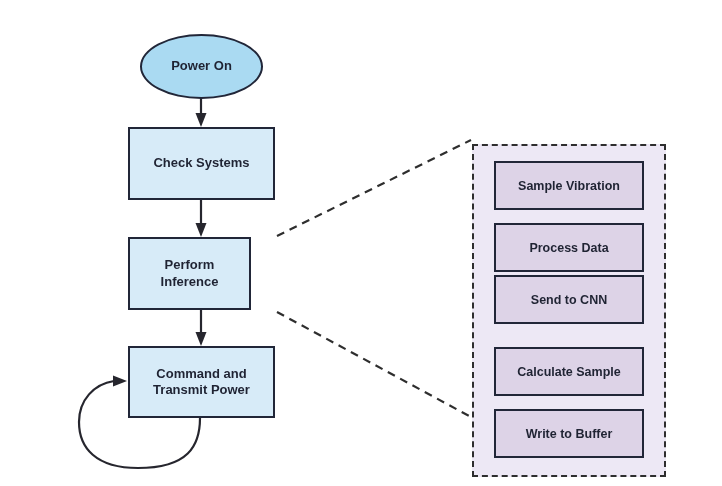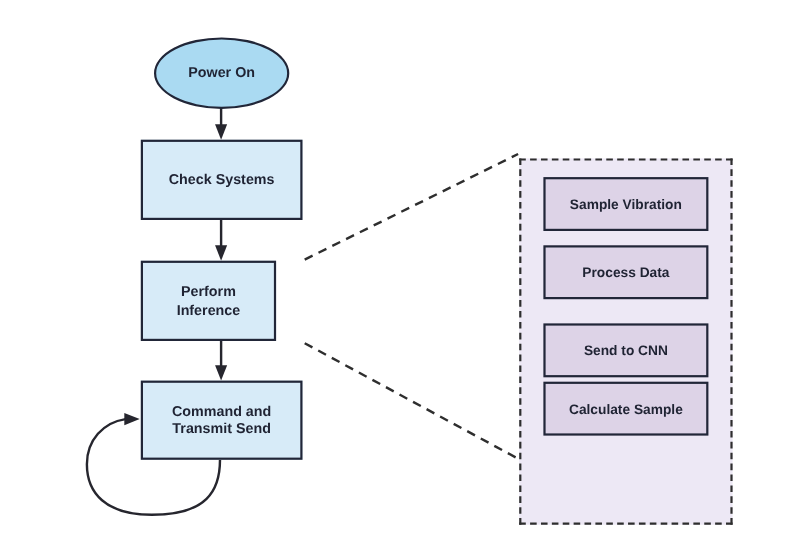--- a/index.html
+++ b/index.html
@@ -32,21 +32,21 @@
     border:2.5px dashed #2e2e2e; z-index:2;margin-top:32px;
   }
   .step {
     position:absolute; left:20px; width:150px; height:49px;
     box-sizing:border-box;
     background:var(--step-fill,#ddd3e7);
     border:2px solid var(--shape-border,#212638);
     display:flex; align-items:center; justify-content:center;
     text-align:center; font-weight:bold; font-size:12.5px; color:#1f2333;
   }
-  .step.s0{top:15px} .step.s1{top:77px} .step.s2{top:148px}
+  .step.s0{top:15px} .step.s1{top:77px} .step.s2{top:129px}
   .step.s3{top:201px} .step.s4{top:263px}
 </style>
 </head>
 <body>
 
 <div class="canvas">
 
   <svg class="links" viewBox="0 0 722 486">
 
     <g style="stroke:var(--line,#26262e)" stroke-width="2.2" fill="none">
@@ -67,22 +67,23 @@
       <line x1="277" y1="312" x2="471" y2="417"></line>
     </g>
   </svg>
 
   <div class="node ellipse" style="left:140px; top:34px; width:123px; height:65px;">Power On</div>
 
   <div class="node proc" style="left:128px; top:127px; width:147px; height:73px;">Check Systems</div>
 
   <div class="node proc" style="left:128px; top:237px; width:123px; height:73px;">Perform Inference</div>
 
-  <div class="node proc" style="left:128px; top:346px; width:147px; height:72px;">Command and Transmit Send</div>
+  <div class="node proc" style="left:128px; top:346px; width:147px; height:72px;">Command and Transmit Power</div>
 
   <div class="panel">
     <div class="step s0">Sample Vibration</div>
     <div class="step s1">Process Data</div>
     <div class="step s2">Send to CNN</div>
     <div class="step s3">Calculate Sample</div>
+    <div class="step s4">Write to Buffer</div>
   </div>
 
 </div>
 
 </body></html>

